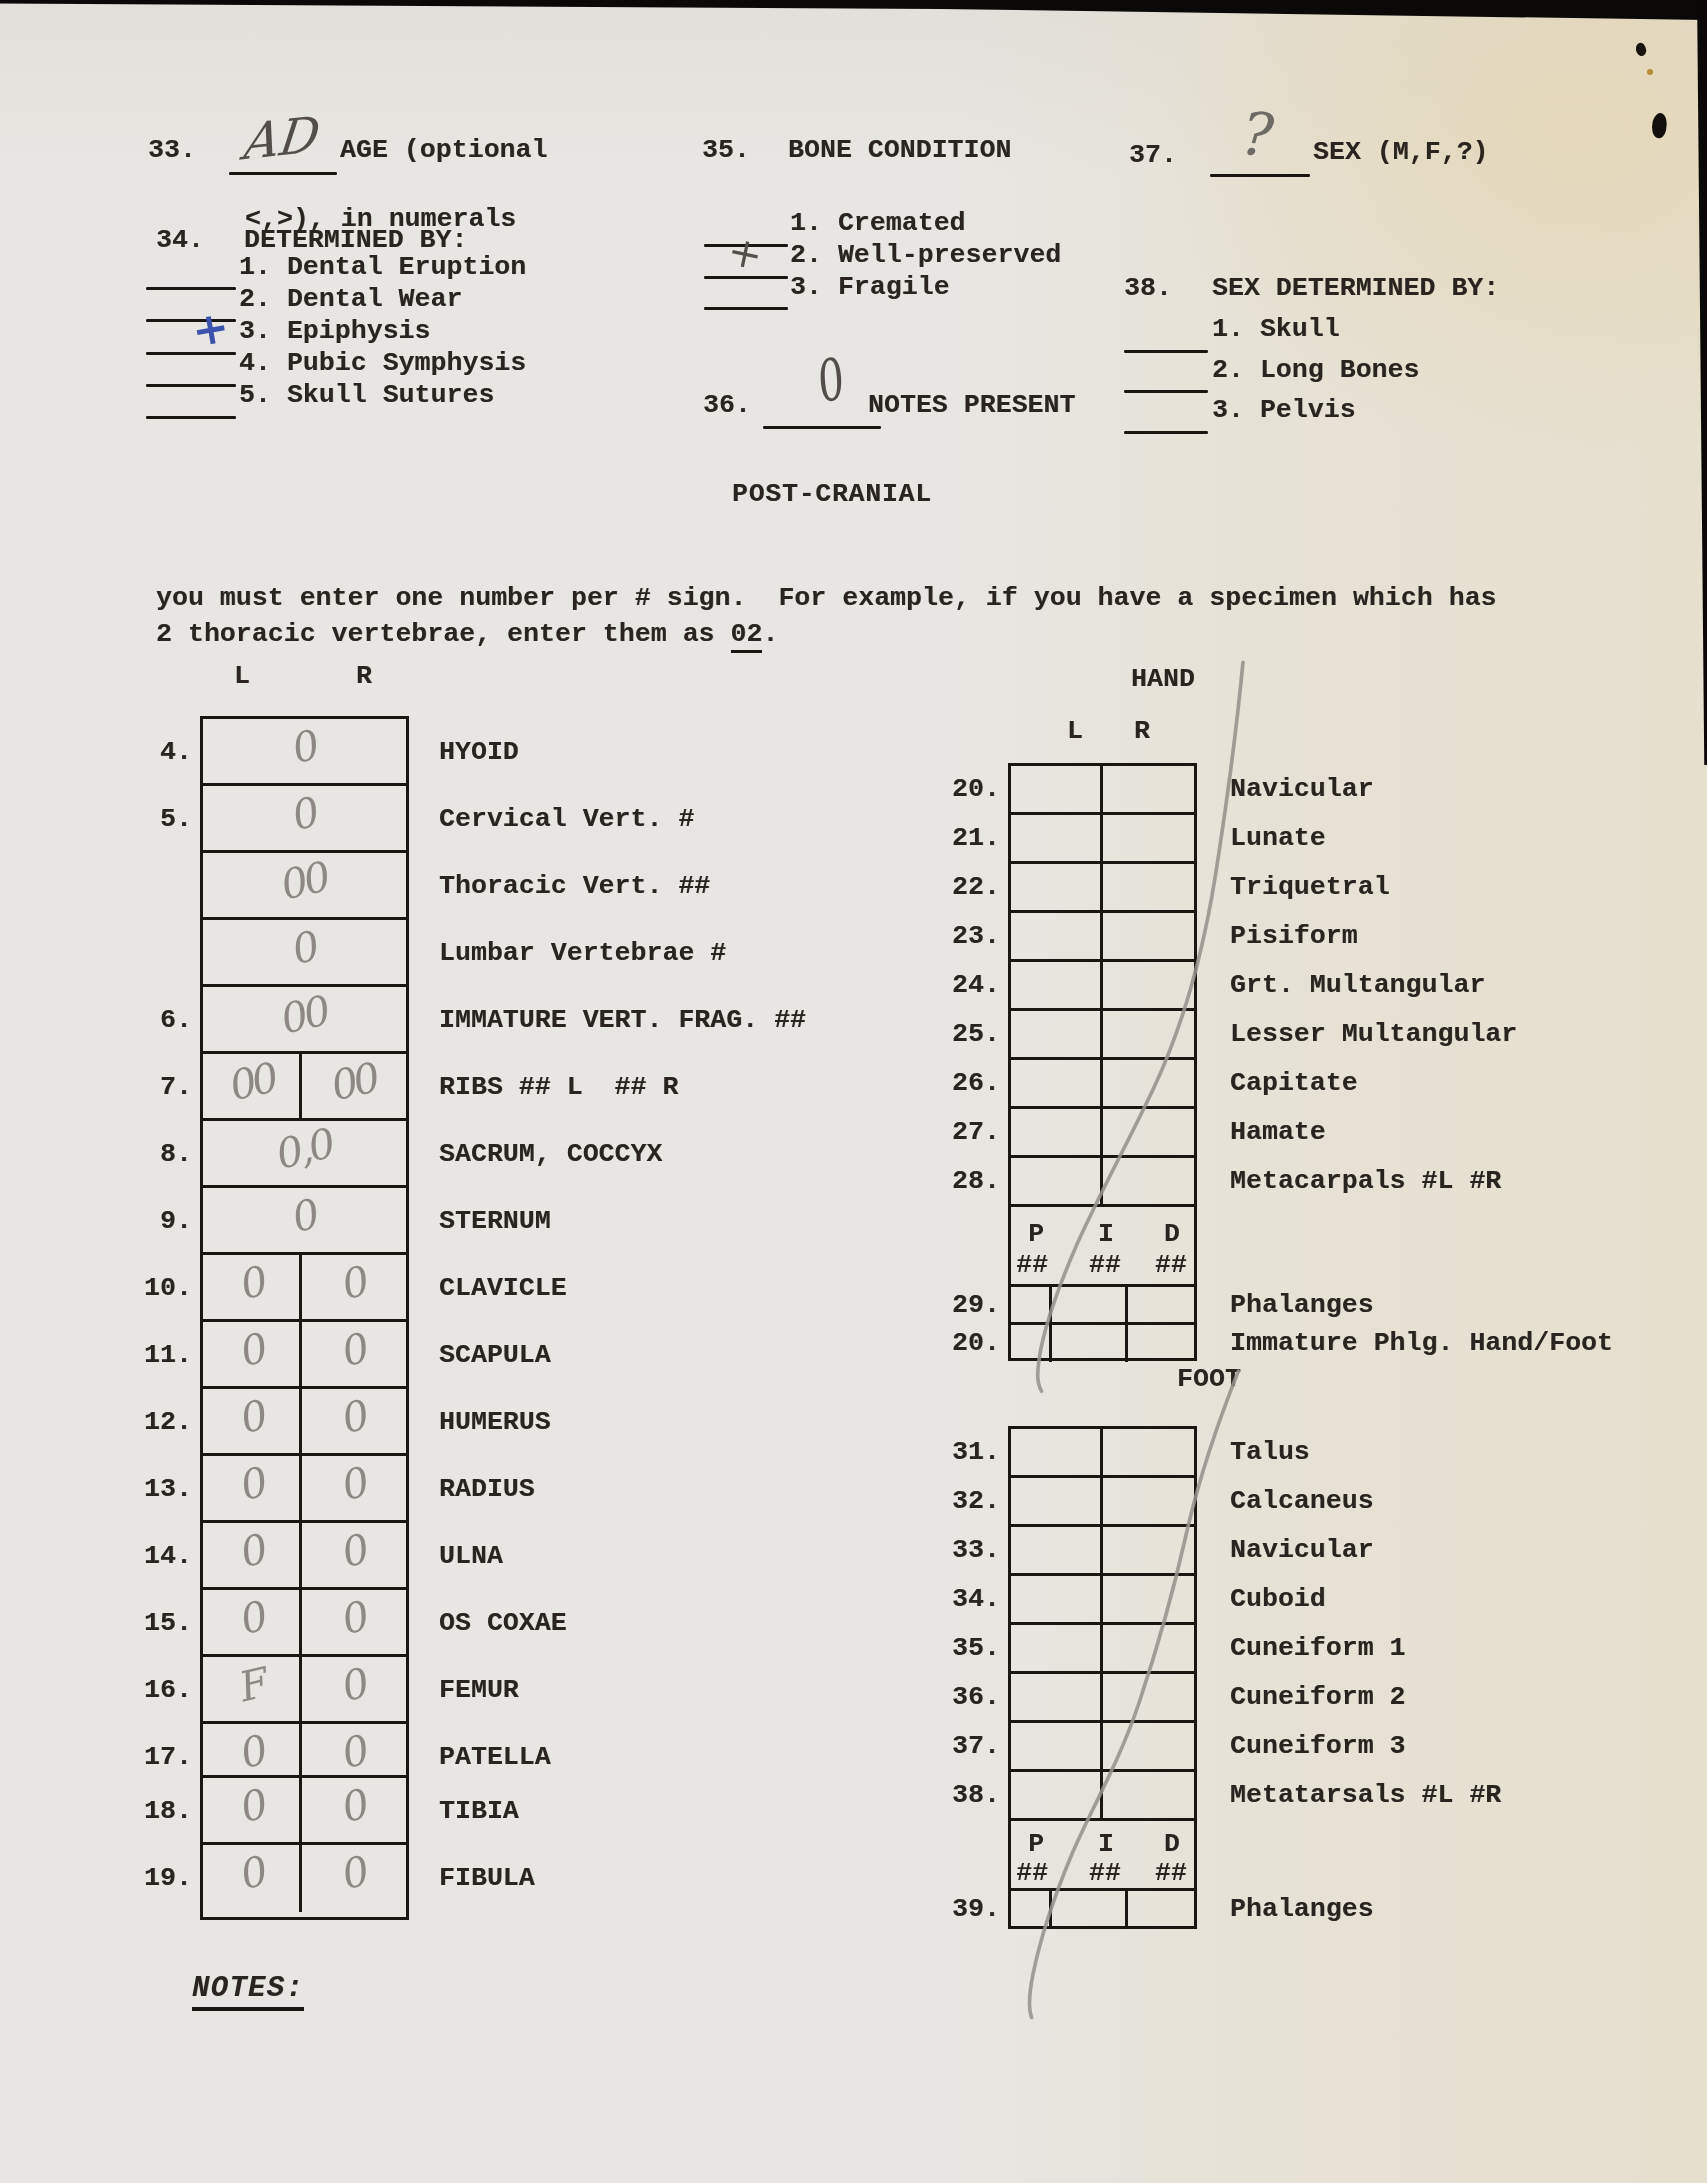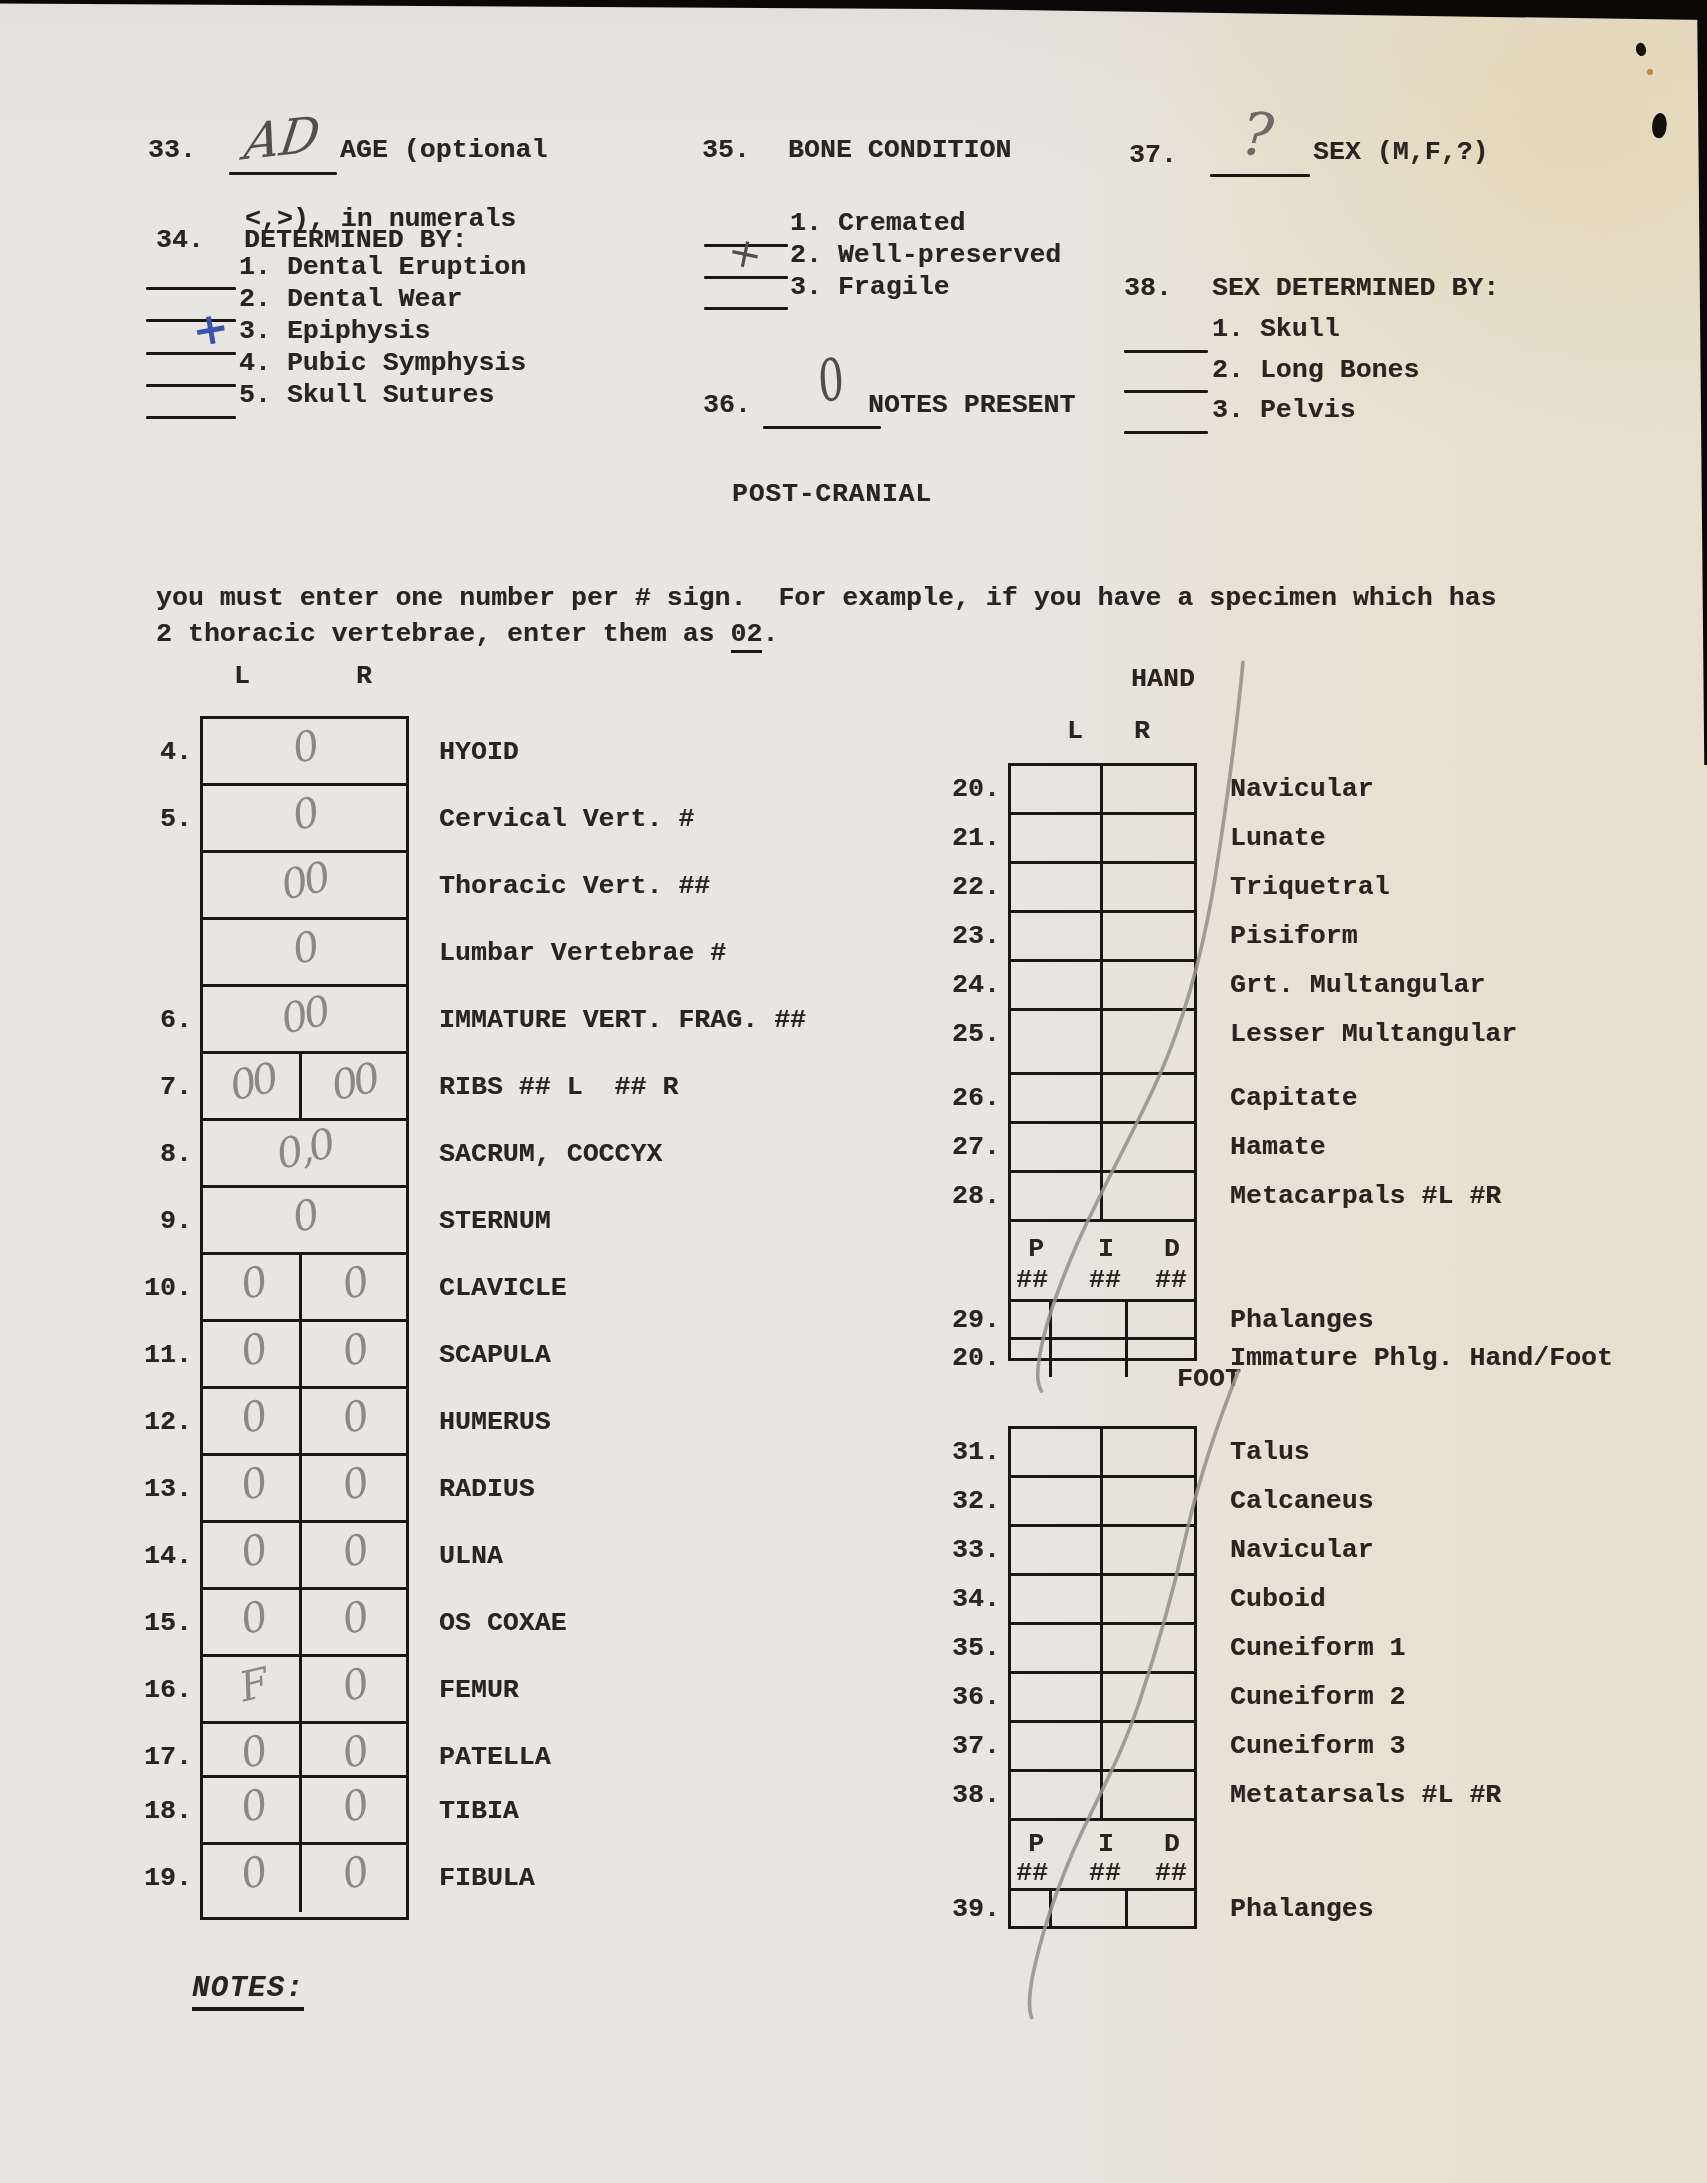--- a/index.html
+++ b/index.html
@@ -283,21 +283,21 @@
         <div class="bcell" style="left: 92px; width: 90px;"></div>
         <div class="rownum tw" style="left: -70px; top: 9.3px; width: 59px; position: absolute;">23.</div>
         <div class="rowlabel tw" style="left: 219px; top: 9.3px; position: absolute;">Pisiform</div>
       </div>
       <div class="brow bb" style="height: 49px;">
         <div class="bcell br" style="left: 0px; width: 92px;"></div>
         <div class="bcell" style="left: 92px; width: 90px;"></div>
         <div class="rownum tw" style="left: -70px; top: 9.3px; width: 59px; position: absolute;">24.</div>
         <div class="rowlabel tw" style="left: 219px; top: 9.3px; position: absolute;">Grt. Multangular</div>
       </div>
-      <div class="brow bb" style="height: 64px;">
+      <div class="brow bb" style="height: 49px;">
         <div class="bcell br" style="left: 0px; width: 92px;"></div>
         <div class="bcell" style="left: 92px; width: 90px;"></div>
         <div class="rownum tw" style="left: -70px; top: 9.3px; width: 59px; position: absolute;">25.</div>
         <div class="rowlabel tw" style="left: 219px; top: 9.3px; position: absolute;">Lesser Multangular</div>
       </div>
       <div class="brow bb" style="height: 49px;">
         <div class="bcell br" style="left: 0px; width: 92px;"></div>
         <div class="bcell" style="left: 92px; width: 90px;"></div>
         <div class="rownum tw" style="left: -70px; top: 9.3px; width: 59px; position: absolute;">26.</div>
         <div class="rowlabel tw" style="left: 219px; top: 9.3px; position: absolute;">Capitate</div>

